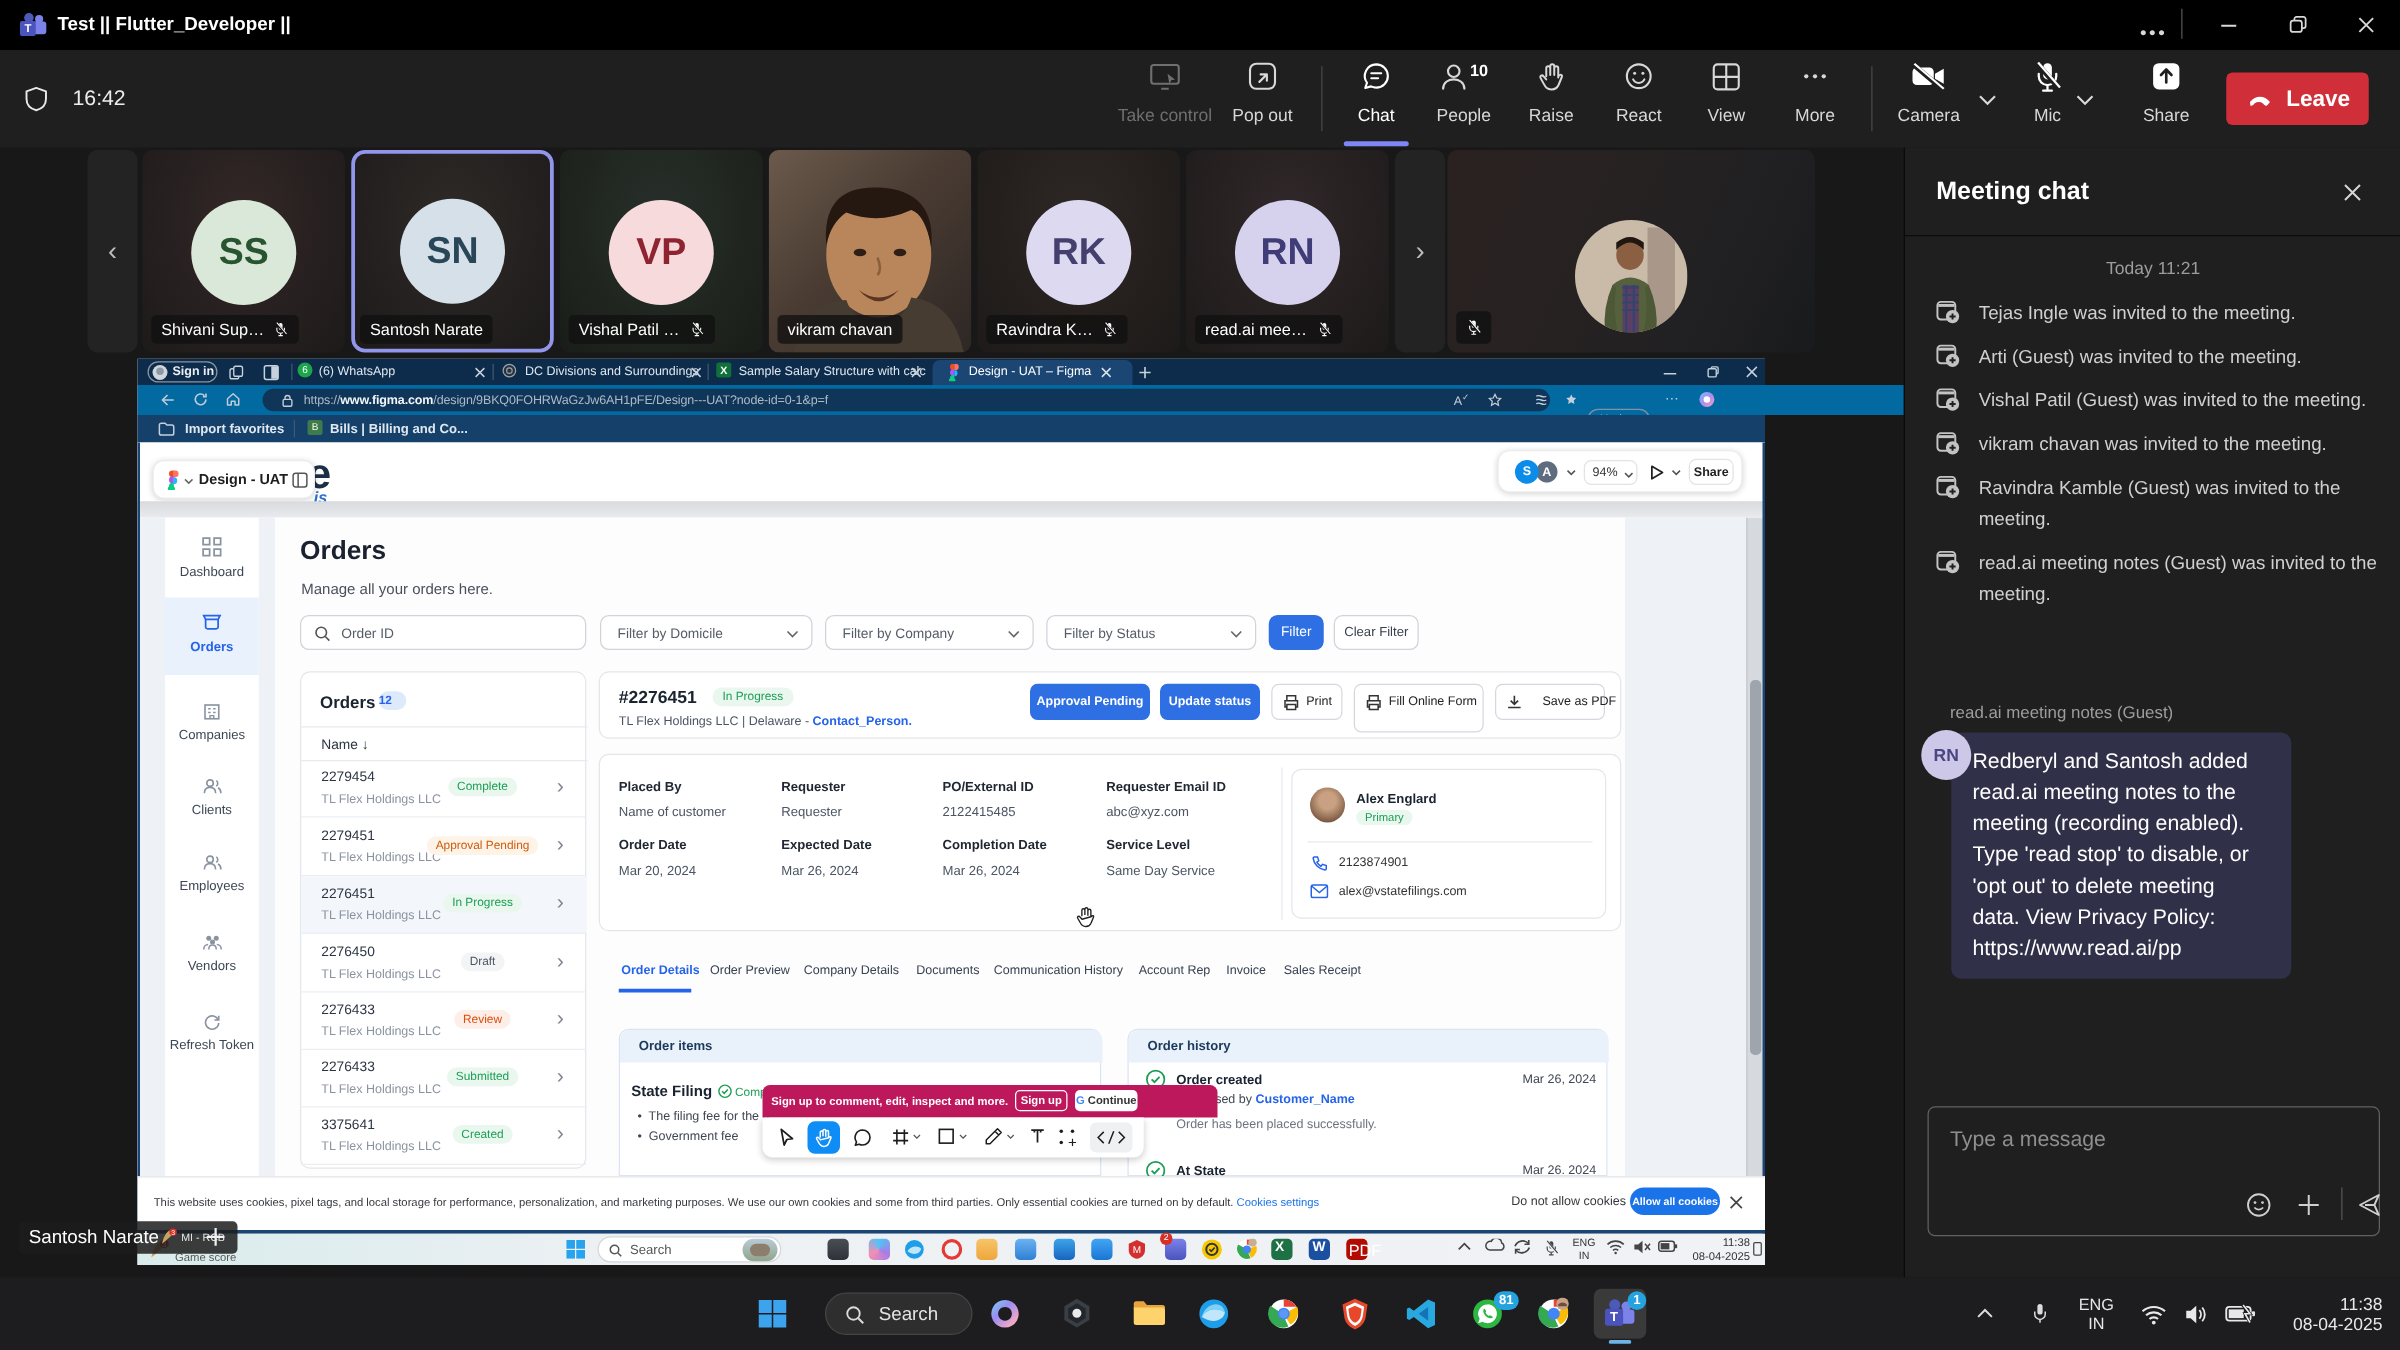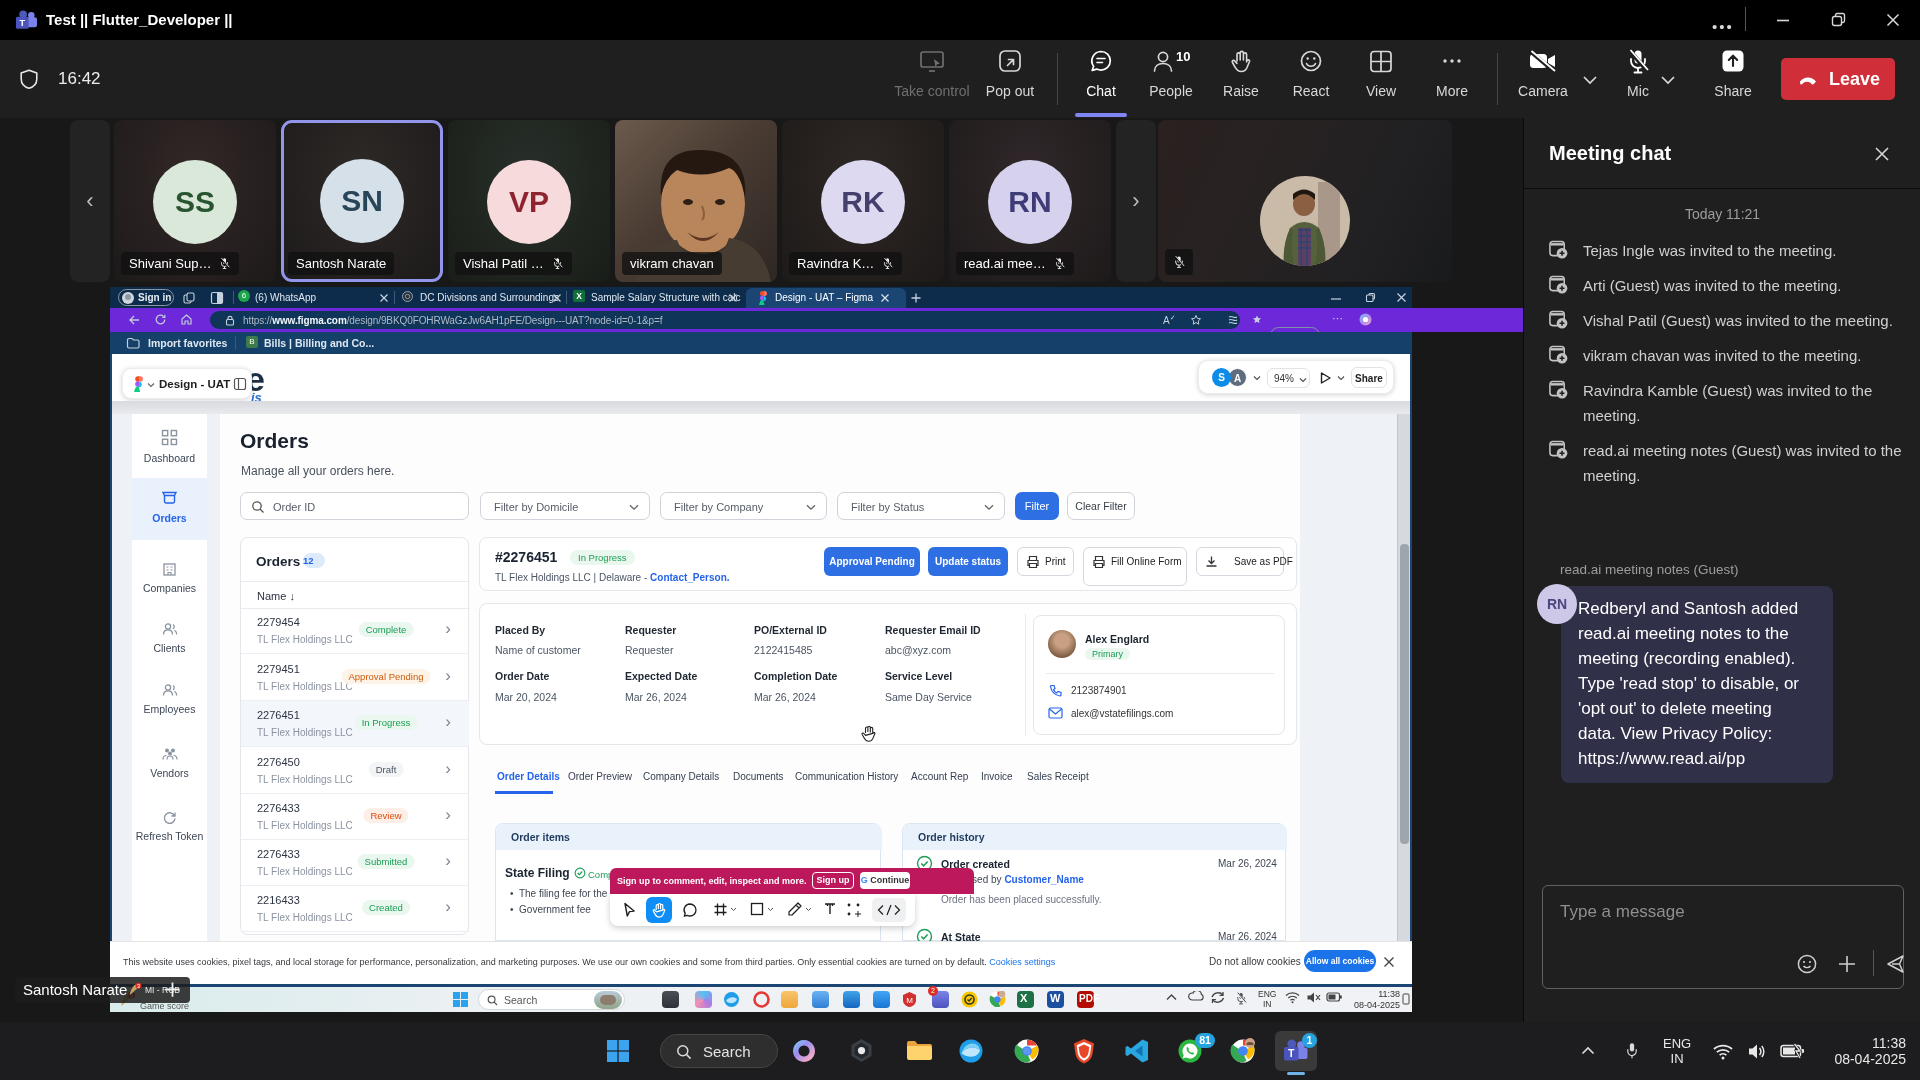--- a/index.html
+++ b/index.html
@@ -333,21 +333,21 @@
         </svg>
       <svg class="abs" style="left:1255px;top:5px" width="11" height="11" viewBox="0 0 11 11">
           <rect x="1.5" y="3" width="6.5" height="6.5" rx="1" fill="none" stroke="#c6d2dd" stroke-width="1.1"></rect>
           <path d="M4 3 V2.5 a1 1 0 0 1 1 -1 H8.5 a1 1 0 0 1 1 1 V6 a1 1 0 0 1 -1 1 H8" fill="none" stroke="#c6d2dd" stroke-width="1.1"></path>
         </svg>
       <svg class="abs" style="left:1286px;top:5px" width="11" height="11" viewBox="0 0 11 11">
           <path d="M1.5 1.5 L9.5 9.5 M9.5 1.5 L1.5 9.5" stroke="#c6d2dd" stroke-width="1.2"></path>
         </svg>
     </div>
 
-    <div class="abs" style="left:0;top:21px;width:1500px;height:24px;background:#6d28d9">
+    <div class="abs" style="left:0;top:21px;width:1500px;height:24px;background:#0369a1">
       <svg class="abs" style="left:18px;top:6px" width="13" height="12" viewBox="0 0 13 12">
           <path d="M11 6 H2 M6 2 L2 6 l4 4" fill="none" stroke="#bccildd" stroke-width="1.3"></path>
           <path d="M11 6 H2 M6 2 L2 6 l4 4" fill="none" stroke="#becbd8" stroke-width="1.3"></path>
         </svg>
       <svg class="abs" style="left:44px;top:5px" width="13" height="13" viewBox="0 0 13 13">
           <path d="M10.8 6.5 a4.3 4.3 0 1 1 -1.3 -3.1 M10.8 1.8 v2.5 h-2.5" fill="none" stroke="#becbd8" stroke-width="1.3"></path>
         </svg>
       <svg class="abs" style="left:70px;top:5px" width="13" height="13" viewBox="0 0 13 13">
           <path d="M2 6 L6.5 2 L11 6 V11 H8 V8 H5 V11 H2 Z" fill="none" stroke="#becbd8" stroke-width="1.2" stroke-linejoin="round"></path>
         </svg>
@@ -548,21 +548,21 @@
             <span class="opill" style="color:#dc4c0e;background:#fdeee7">Review</span>
             <span class="ochev">›</span>
           </div>
         <div class="orow" style="top:302px">
             <span class="onum">2276433</span>
             <span class="ocmp">TL Flex Holdings LLC</span>
             <span class="opill" style="color:#1b9e55;background:#e9f7ee">Submitted</span>
             <span class="ochev">›</span>
           </div>
         <div class="orow" style="top:348px">
-            <span class="onum">2216433</span>
+            <span class="onum">3375641</span>
             <span class="ocmp">TL Flex Holdings LLC</span>
             <span class="opill" style="color:#1b9e55;background:#e9f7ee">Created</span>
             <span class="ochev">›</span>
           </div>
       </div>
 
       <div class="abs" style="left:369px;top:123px;width:818px;height:54px;background:#fff;border:1px solid #e3e6ea;border-radius:8px">
         <div class="abs" style="left:15px;top:11px;font-size:14px;font-weight:700;color:#1a2330">#2276451</div>
         <div class="abs" style="left:90px;top:12px;padding:2px 8px;border-radius:9px;background:#e9f7ee;color:#1b9e55;font-size:9.5px">In Progress</div>
         <div class="abs" style="left:15px;top:34px;font-size:10px;color:#4b5563">TL Flex Holdings LLC | Delaware - <span style="color:#2563eb;font-weight:700">Contact_Person.</span></div>
@@ -781,21 +781,21 @@
           <circle cx="8.5" cy="8.5" r="3.2" fill="#4285f4"></circle>
           <circle cx="13" cy="3" r="3.4" fill="#c9ad92"></circle>
         </svg>
       <div class="tkic" style="left:907px;background:#1e7145">
           <span style="position:absolute;left:3px;top:1px;color:#fff;font-size:11px;font-weight:700">X</span>
         </div>
       <div class="tkic" style="left:937px;background:#1b4fa0">
           <span style="position:absolute;left:3px;top:1px;color:#fff;font-size:11px;font-weight:700">W</span>
         </div>
       <div class="tkic" style="left:967px;background:#b30b00">
-          <span style="position:absolute;left:2px;top:2px;color:#fff;font-size:10px;font-weight:700">PDF</span>
+          <span style="position:absolute;left:2px;top:2px;color:#fff;font-size:13px;font-weight:400">PDF</span>
         </div>
       <svg class="tksvg" style="left:1055px" width="13" height="13" viewBox="0 0 13 13">
           <path d="M2 8.5 l4.5 -4.5 4.5 4.5" fill="none" stroke="#444" stroke-width="1.4"></path>
         </svg>
       <svg class="tksvg" style="left:1078px" width="16" height="13" viewBox="0 0 16 13">
           <path d="M4 9 a3.5 3.5 0 1 1 1 -6.9 a4.4 4.4 0 0 1 8.4 1.3 A3 3 0 0 1 13 9z" fill="none" stroke="#444" stroke-width="1.2"></path>
         </svg>
       <svg class="tksvg" style="left:1100px" width="16" height="13" viewBox="0 0 16 13">
           <path d="M13 4 a6.5 6.5 0 0 0 -11 2 M2.5 9 a6.5 6.5 0 0 0 11 -2" fill="none" stroke="#444" stroke-width="1.3"></path>
           <path d="M13 1 v3.4 h-3.4 M2.5 12 v-3.4 h3.4" fill="none" stroke="#444" stroke-width="1.3"></path>

